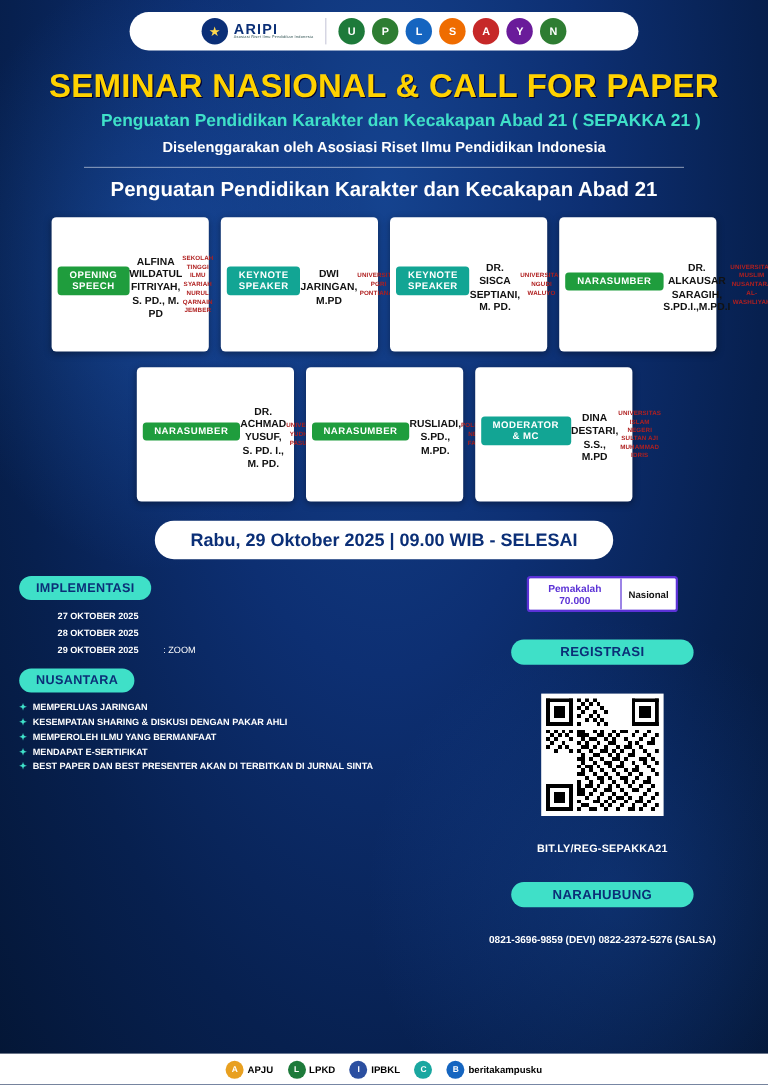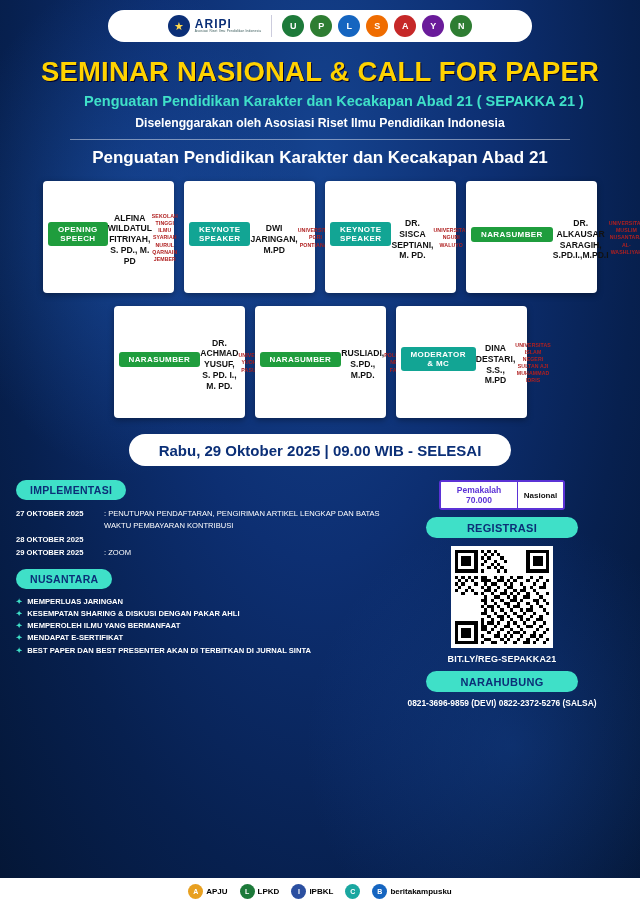--- a/index.html
+++ b/index.html
@@ -103,28 +103,28 @@
   .datebar {
     margin: 16px auto 0; width: 382px; height: 32px;
     background: #fff; border-radius: 16px;
     display:flex; align-items:center; justify-content:center;
     font-size: 15px; font-weight: bold; color: #0b2f77;
   }
 
   
   .bottom { display:flex; margin-top: 14px; padding: 0 16px; }
   .left-col { width: 372px; }
-  .right-col { width: 228px; display:flex; flex-direction:column; align-items:center; }
+  .right-col { width: 228px; display:flex; flex-direction:column; align-items:center;gap:16px; }
 
   .pill {
     display:inline-block; background:#3fe0c8; color:#0b2f77;
     font-size: 10.5px; font-weight:bold; letter-spacing:.3px;
     padding: 4px 14px; border-radius: 10px;
   }
-  .sched { margin-top: 8px; }
+  .sched { margin-top: 8px; margin-left: 32px; }
   .sched-row { display:flex; font-size: 7.6px; color:#fff; line-height: 1.55; margin-bottom: 2px; }
   .sched-date { width: 88px; font-weight: bold; flex: none; }
   .sched-desc { flex:1; }
 
   .fac-list { margin-top: 7px; }
   .fac-item {
     display:flex; align-items:flex-start; gap:5px;
     font-size: 7.6px; color:#fff; line-height:1.6; font-weight:bold;
   }
   .dia { color:#3fe0c8; font-size: 7.5px; }
@@ -327,21 +327,20 @@
   </div>
 
   <div class="datebar">Rabu, 29 Oktober 2025 | 09.00 WIB - SELESAI</div>
 
   <div class="bottom">
     <div class="left-col">
       <span class="pill">IMPLEMENTASI</span>
       <div class="sched">
         <div class="sched-row">
           <div class="sched-date">27 OKTOBER 2025</div>
-          <div class="sched-desc">: PENUTUPAN PENDAFTARAN, PENGIRIMAN ARTIKEL LENGKAP DAN BATAS WAKTU PEMBAYARAN KONTRIBUSI</div>
         </div>
         <div class="sched-row">
           <div class="sched-date">28 OKTOBER 2025</div>
         </div>
         <div class="sched-row">
           <div class="sched-date">29 OKTOBER 2025</div>
           <div class="sched-desc">: ZOOM</div>
         </div>
       </div>
 

